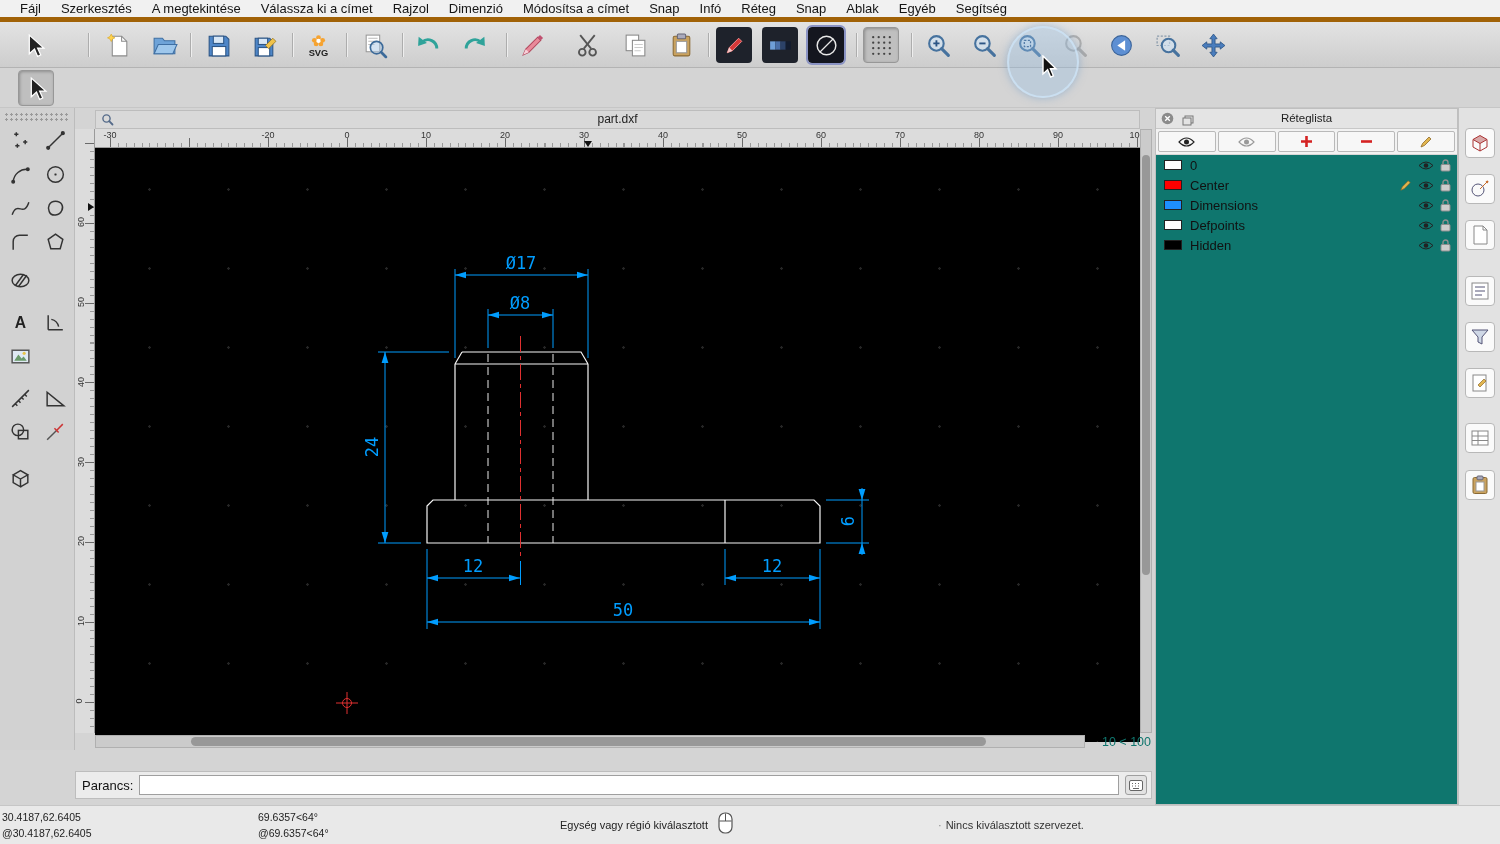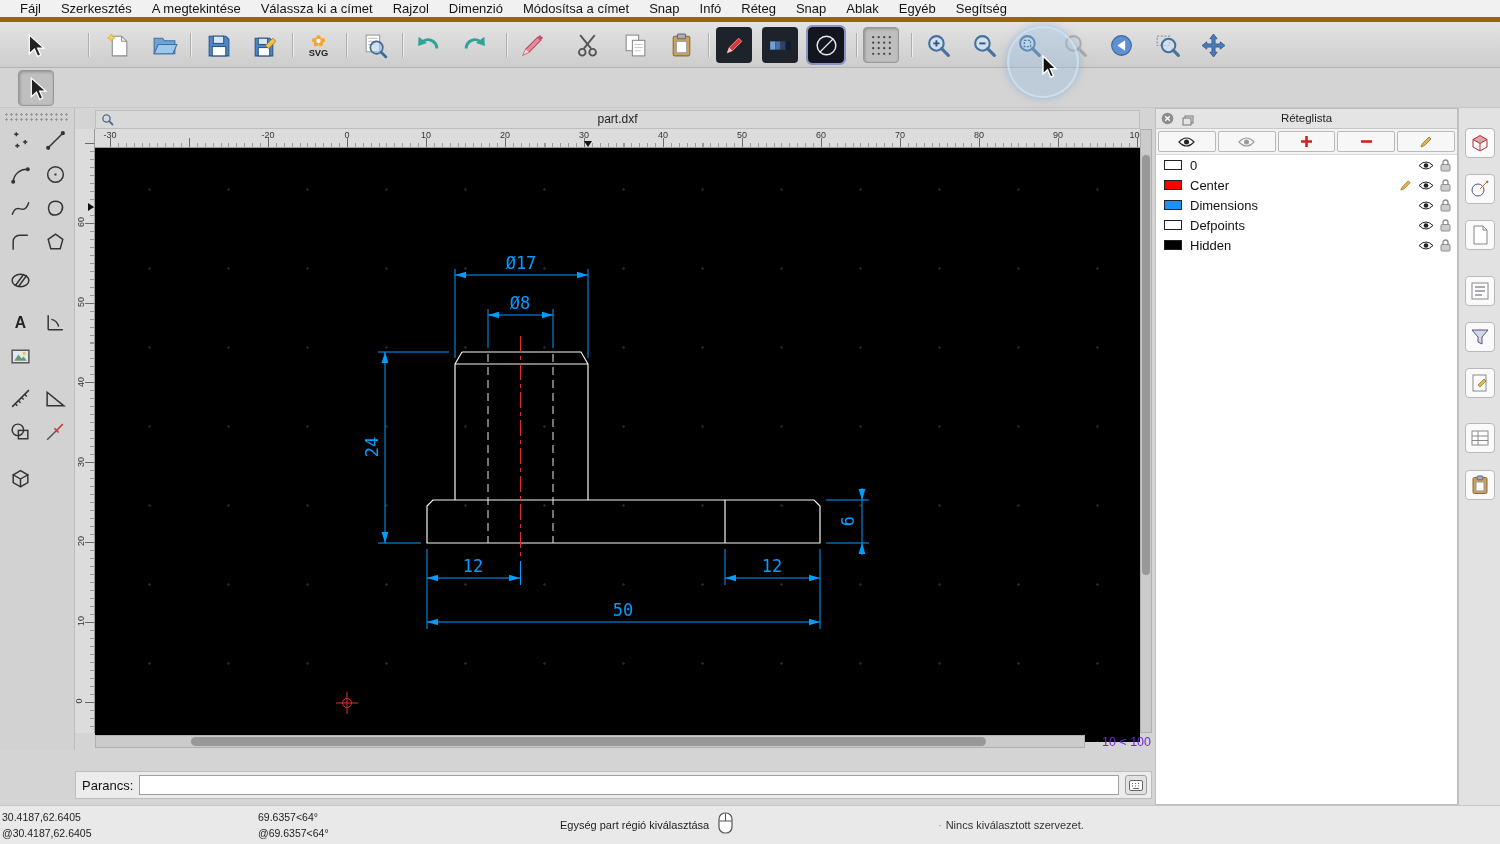--- a/index.html
+++ b/index.html
@@ -66,21 +66,21 @@
   .canvas svg{position:absolute;left:0;top:0}
 
   
   .v-scroll{position:absolute;left:1140px;top:129px;width:12px;height:604px;background:#cbcbcb;
     border:1px solid #b0b0b0}
   .v-scroll .thumb{position:absolute;left:1px;top:25px;width:8px;height:420px;background:#989898;border-radius:5px}
   .h-scroll{position:absolute;left:95px;top:735px;width:990px;height:13px;background:#cbcbcb;
     border:1px solid #b0b0b0}
   .h-scroll .thumb{position:absolute;top:1px;left:95px;width:795px;height:9px;background:#989898;border-radius:5px}
   .zoom-indicator{position:absolute;left:1085px;top:735px;width:66px;height:14px;font-size:12.5px;
-    color:#6d28d9;text-align:right}
+    color:#0f766e;text-align:right}
 
   
   .cmd-history{position:absolute;left:75px;top:750px;width:1077px;height:20px;background:#fff;
     border:1px solid #b9b9b9;font-size:12.5px;line-height:18px;padding-left:6px;color:#2020c8}
   .cmd-history .lbl{font-style:italic;font-weight:bold;margin-right:6px}
   .cmd-row{position:absolute;left:75px;top:771px;width:1077px;height:28px;background:#ececec;
     border:1px solid #bdbdbd;display:flex;align-items:center;padding:0 4px 0 6px;font-size:13px;color:#111}
   .cmd-row input{flex:1;height:20px;margin:0 6px;border:1px solid #9f9f9f;background:#fff;
     font-size:13px;padding:0 4px;font-family:"Liberation Sans",sans-serif}
   .cmd-kbd-btn{width:22px;height:20px;display:flex;align-items:center;justify-content:center;
@@ -92,21 +92,21 @@
   .sb-abs{position:absolute;left:2px;top:5px}
   .sb-rel{position:absolute;left:2px;top:21px}
   .sb-pabs{position:absolute;left:258px;top:5px}
   .sb-prel{position:absolute;left:258px;top:21px}
   .sb-hint{position:absolute;left:560px;top:13px;font-size:11px}
   .sb-mouse{position:absolute;left:718px;top:6px}
   .sb-sel{position:absolute;left:938px;top:13px;font-size:11px;color:#333}
   .sb-sel .dot{color:#888;margin-right:4px}
 
   
-  .layer-panel{position:absolute;left:1155px;top:108px;width:303px;height:697px;background:#ffffff;
+  .layer-panel{position:absolute;left:1155px;top:108px;width:303px;height:697px;background:#0f766e;
     border:1px solid #bfbfbf}
   .lp-header{position:relative;height:20px;background:#e4e4e4;border-bottom:1px solid #c8c8c8;
     font-size:11.5px;color:#222;text-align:center;line-height:19px}
   .lp-close{position:absolute;left:5px;top:3px}
   .lp-float{position:absolute;left:26px;top:4px}
   .lp-toolbar{display:flex;height:26px;padding:2px;gap:2px;background:#f2f2f2;border-bottom:1px solid #d7d7d7}
   .lp-btn{flex:1;border:1px solid #b9b9b9;background:#f7f7f7;border-radius:2px;
     display:flex;align-items:center;justify-content:center}
   .layer-row{display:flex;align-items:center;height:20px;padding:0 6px 0 8px;font-size:13px;color:#111;position:relative}
   .layer-swatch{width:18px;height:10px;border:1px solid #222;margin-right:8px;flex:none}
@@ -568,21 +568,21 @@
           <path d="M3 3.5 h1 M6 3.5 h1 M9 3.5 h1 M3 6 h1 M6 6 h1 M9 6 h1 M4 8.5 h6" stroke="#666"></path>
         </svg>
     </button>
   </div>
 
   <div class="statusbar">
     <div class="sb-abs">30.4187,62.6405</div>
     <div class="sb-rel">@30.4187,62.6405</div>
     <div class="sb-pabs">69.6357&lt;64°</div>
     <div class="sb-prel">@69.6357&lt;64°</div>
-    <div class="sb-hint">Egység part régió kiválasztása</div>
+    <div class="sb-hint">Egység vagy régió kiválasztott</div>
     <div class="sb-mouse">
       <svg width="15" height="22" viewBox="0 0 15 22">
           <rect x="1" y="1" width="13" height="20" rx="6" fill="#fff" stroke="#555" stroke-width="1.2"></rect>
           <line x1="7.5" y1="1.5" x2="7.5" y2="9" stroke="#555"></line>
           <line x1="1.5" y1="9" x2="13.5" y2="9" stroke="#555"></line>
         </svg>
     </div>
     <div class="sb-sel"><span class="dot">·</span><span>Nincs kiválasztott szervezet.</span></div>
   </div>
 

